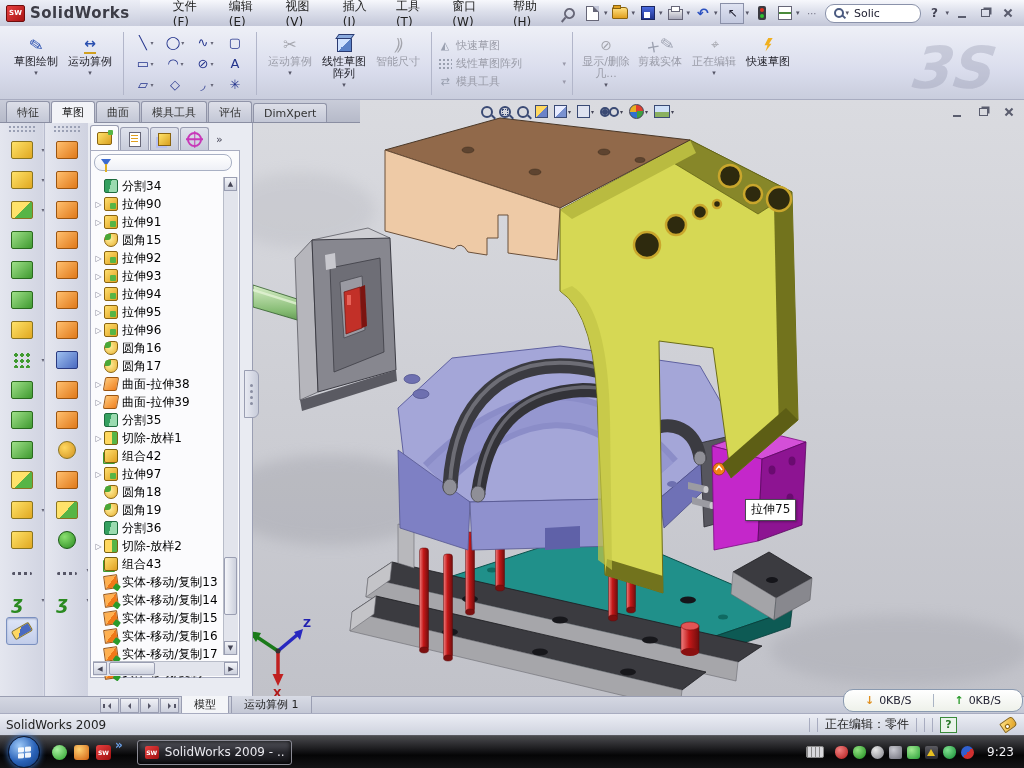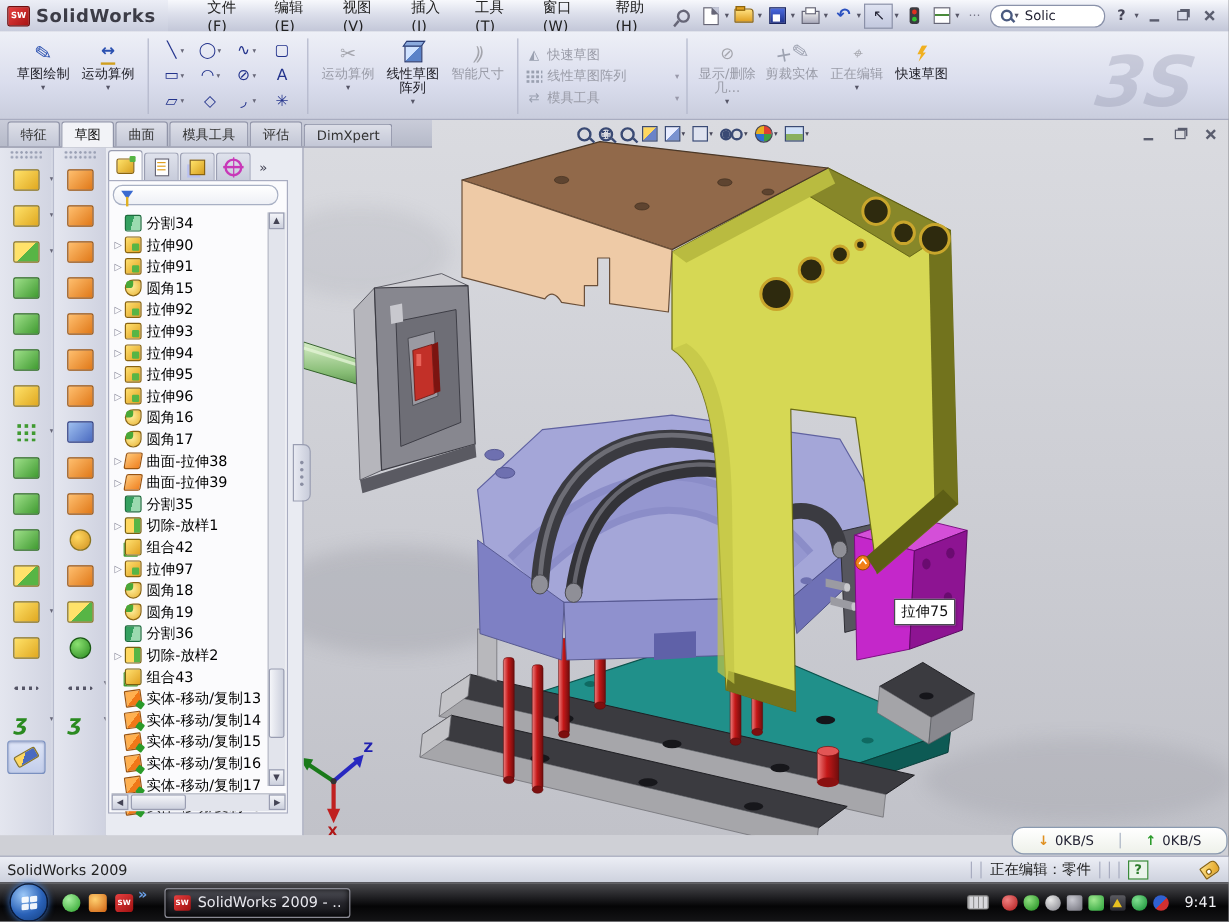--- a/index.html
+++ b/index.html
@@ -1029,20 +1029,40 @@
         <span class="arr-down">↓</span>
         <span>0KB/S</span>
       </span>
     <span class="divider"></span>
     <span class="cell">
         <span class="arr-up">↑</span>
         <span>0KB/S</span>
       </span>
   </div>
 
+  <div id="bottomtabs">
+    <div id="navbtns">
+      <span class="navb nav-first">
+          <i></i>
+        </span>
+      <span class="navb nav-prev">
+          <i></i>
+        </span>
+      <span class="navb nav-next">
+          <i></i>
+        </span>
+      <span class="navb nav-last">
+          <i></i>
+        </span>
+    </div>
+    <div id="btabs" style="display:flex;">
+        <span class="btab active">模型</span>
+        <span class="btab">运动算例 1</span>
+      </div>
+  </div>
 
   <div id="statusbar">
     <span id="sb-left">SolidWorks 2009</span>
     <span id="sb-right">
       <span class="sbsep"></span>
         <span class="sbsep"></span>
       <span>正在编辑：零件</span>
       <span class="sbsep"></span>
         <span class="sbsep"></span>
         <span class="sbsep"></span>
@@ -1078,16 +1098,16 @@
       <span id="trayicons" style="display:flex;gap:5px;">
           <span class="tray tr-antivirus-red-shield"></span>
           <span class="tray tr-security-green-shield"></span>
           <span class="tray tr-update-gear"></span>
           <span class="tray tr-volume"></span>
           <span class="tray tr-sync-green"></span>
           <span class="tray tr-alert-yellow"></span>
           <span class="tray tr-defense-green-plus"></span>
           <span class="tray tr-network-blue-red"></span>
         </span>
-      <span id="clock">9:41</span>
+      <span id="clock">9:23</span>
     </div>
   </div>
 </div>
 
 </body></html>

